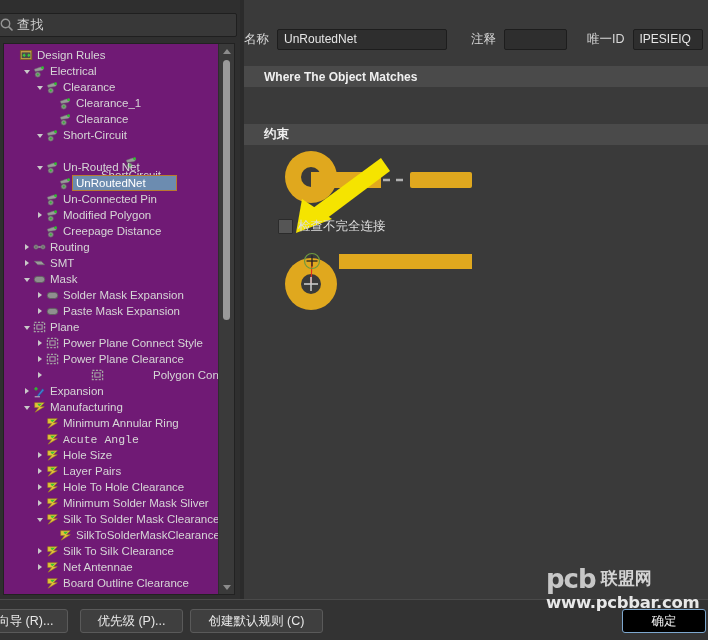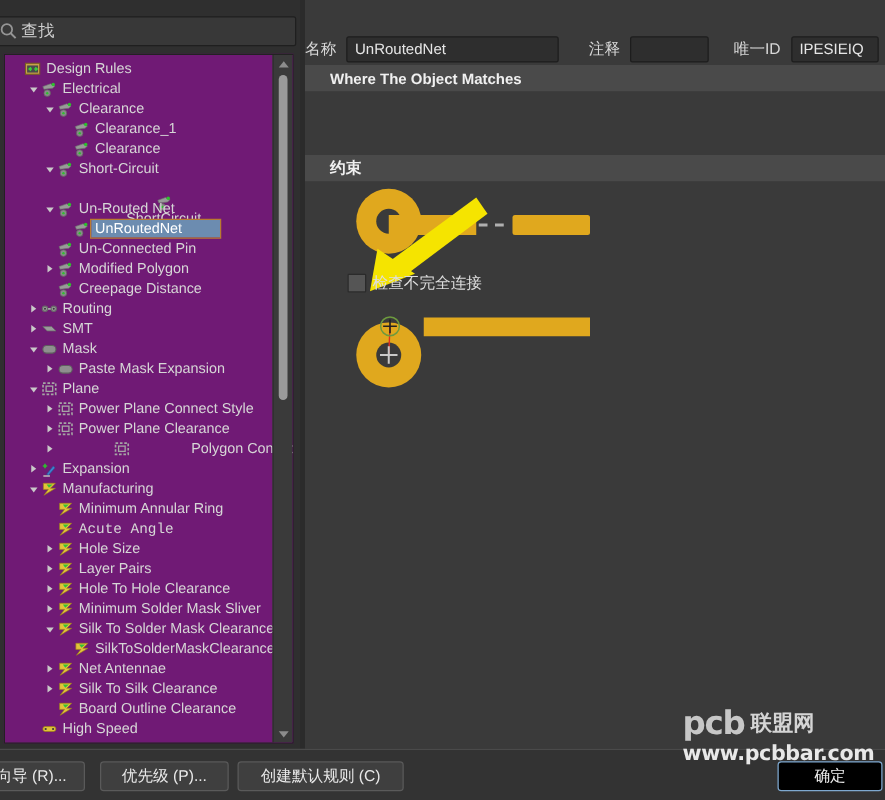--- a/index.html
+++ b/index.html
@@ -163,21 +163,21 @@
     position: absolute; left: 0;
     width: 464px; height: 21px;
     background: #4a4a4a;
     display: flex; align-items: center;
     color: #f0f0f0;
     font-size: 12px;
     font-weight: bold;
     padding-left: 20px;
     box-sizing: border-box;
   }
-  #head-where { top: 52px; }
+  #head-where { top: 66px; }
   #head-constraint { top: 124px; font-size: 12.5px; }
 
   #scope-select {
     position: absolute; left: 279px; top: 95px;
     width: 102px; height: 20px;
     background: linear-gradient(#5a5a5a, #4a4a4a);
     border: 1px solid #2a2a2a;
     border-radius: 2px;
     box-sizing: border-box;
     display: flex; align-items: center;
@@ -486,20 +486,31 @@
           </div>
           <div class="node" style="padding-left: 30px;">
             <span class="twisty closed">
               <i></i>
             </span>
             <span class="ico">
               <svg viewBox="0 0 16 16" width="15" height="14">
                 <rect x="2" y="5" width="12" height="7" rx="3.5" fill="#8f8f8f" stroke="#5e5e5e" stroke-width="1"></rect>
               </svg>
             </span>
+            <span class="lbl">Solder Mask Expansion</span>
+          </div>
+          <div class="node" style="padding-left: 30px;">
+            <span class="twisty closed">
+              <i></i>
+            </span>
+            <span class="ico">
+              <svg viewBox="0 0 16 16" width="15" height="14">
+                <rect x="2" y="5" width="12" height="7" rx="3.5" fill="#8f8f8f" stroke="#5e5e5e" stroke-width="1"></rect>
+              </svg>
+            </span>
             <span class="lbl">Paste Mask Expansion</span>
           </div>
           <div class="node" style="padding-left: 17px;">
             <span class="twisty open">
               <i></i>
             </span>
             <span class="ico">
               <svg viewBox="0 0 16 16" width="15" height="14">
                 <rect x="2.2" y="2.8" width="11.6" height="10.4" fill="none" stroke="#a5a5a5" stroke-width="1.5" stroke-dasharray="2.4,1.6"></rect>
                 <rect x="5" y="5.6" width="6" height="4.8" fill="none" stroke="#a5a5a5" stroke-width="1.2"></rect>
@@ -661,33 +672,33 @@
           <div class="node" style="padding-left: 30px;">
             <span class="twisty closed">
               <i></i>
             </span>
             <span class="ico">
               <svg viewBox="0 0 16 16" width="15" height="14">
                 <path d="M2.5 3 L13.5 3 L9 7.6 L13.5 7.6 L3 14 L7 8.6 L2.5 8.6 Z" fill="#E2C23A" stroke="#9c8218" stroke-width=".6"></path>
                 <path d="M5.5 4.2 L11 4.2 L7.6 7 Z" fill="#35c135"></path>
               </svg>
             </span>
+            <span class="lbl">Silk To Silk Clearance</span>
+          </div>
+          <div class="node" style="padding-left: 30px;">
+            <span class="twisty closed">
+              <i></i>
+            </span>
+            <span class="ico">
+              <svg viewBox="0 0 16 16" width="15" height="14">
+                <path d="M2.5 3 L13.5 3 L9 7.6 L13.5 7.6 L3 14 L7 8.6 L2.5 8.6 Z" fill="#E2C23A" stroke="#9c8218" stroke-width=".6"></path>
+                <path d="M5.5 4.2 L11 4.2 L7.6 7 Z" fill="#35c135"></path>
+              </svg>
+            </span>
             <span class="lbl">Net Antennae</span>
-          </div>
-          <div class="node" style="padding-left: 30px;">
-            <span class="twisty closed">
-              <i></i>
-            </span>
-            <span class="ico">
-              <svg viewBox="0 0 16 16" width="15" height="14">
-                <path d="M2.5 3 L13.5 3 L9 7.6 L13.5 7.6 L3 14 L7 8.6 L2.5 8.6 Z" fill="#E2C23A" stroke="#9c8218" stroke-width=".6"></path>
-                <path d="M5.5 4.2 L11 4.2 L7.6 7 Z" fill="#35c135"></path>
-              </svg>
-            </span>
-            <span class="lbl">Silk To Silk Clearance</span>
           </div>
           <div class="node" style="padding-left: 30px;">
             <span class="twisty none"></span>
             <span class="ico">
               <svg viewBox="0 0 16 16" width="15" height="14">
                 <path d="M2.5 3 L13.5 3 L9 7.6 L13.5 7.6 L3 14 L7 8.6 L2.5 8.6 Z" fill="#E2C23A" stroke="#9c8218" stroke-width=".6"></path>
                 <path d="M5.5 4.2 L11 4.2 L7.6 7 Z" fill="#35c135"></path>
               </svg>
             </span>
             <span class="lbl">Board Outline Clearance</span>

